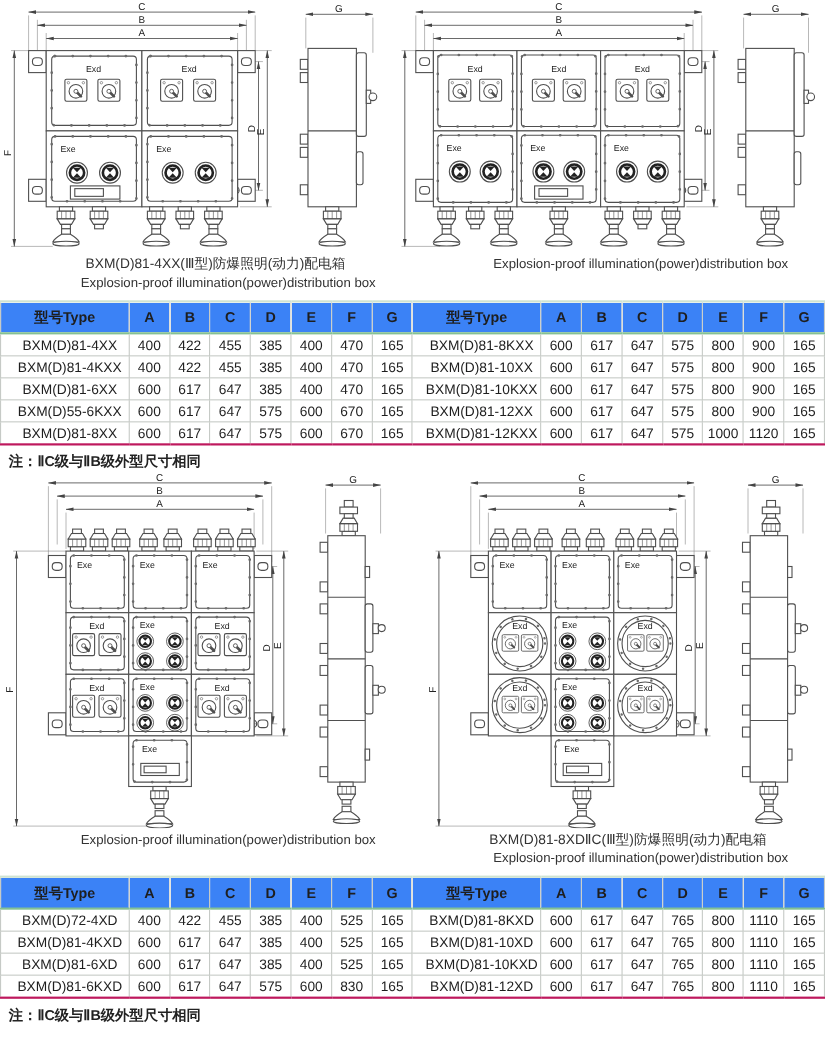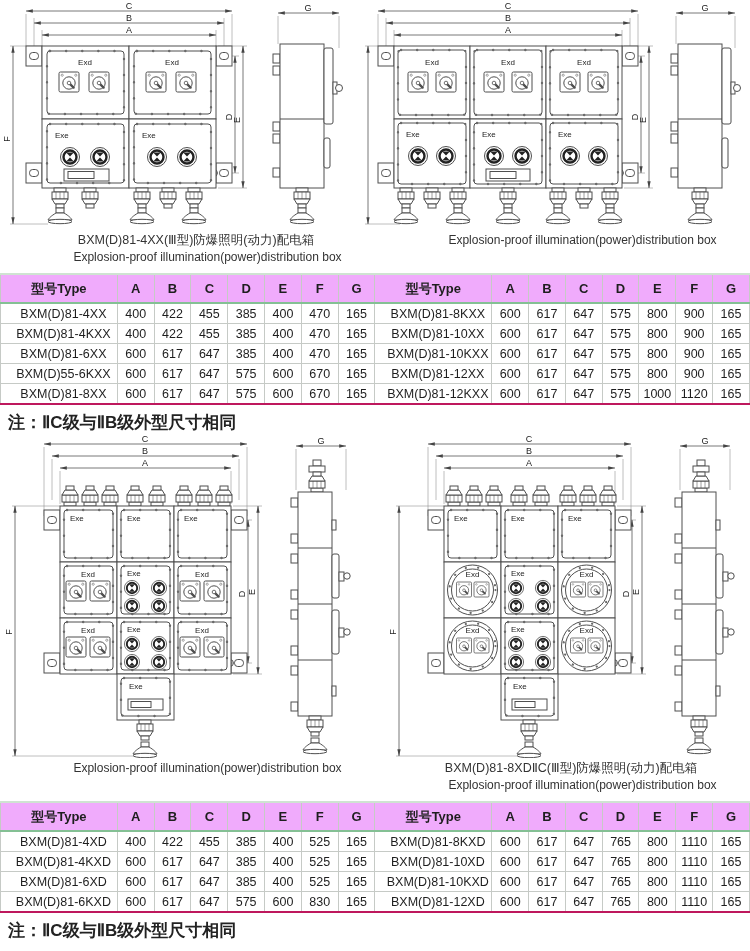--- a/index.html
+++ b/index.html
@@ -10,26 +10,26 @@
   .fig-group { display:flex; align-items:flex-start; }
   .fig-group svg + svg { margin-left:8px; }
 
   .cap-row { display:flex; margin-top:2px; }
   .caption { width:50%; text-align:center; color:#333; }
   .caption .cn { font-size:12.5px;padding-left:17px; }
   .caption .en { font-size:12px; margin-top:1px;margin-left:40px; }
 
   .dim-table { width:100%; border-collapse:collapse; table-layout:fixed; margin-top:9px; }
   .dim-table th, .dim-table td { border:1px solid #c6cac6; text-align:center; font-size:12.5px; color:#1e1e1e; padding:2.5px 0; overflow:hidden; white-space:nowrap; }
-  .dim-table thead th { background:#f0abfc; border-top:2px solid #cfe3d2; border-bottom:2px solid #84c094; font-weight:bold; font-size:13px; padding:4.5px 0; }
+  .dim-table thead th { background:#3b82f6; border-top:2px solid #cfe3d2; border-bottom:2px solid #84c094; font-weight:bold; font-size:13px; padding:4.5px 0; }
   .dim-table td.model-cell { text-align:center; padding-left:9px; }
   .dim-table tbody tr:last-child td { border-bottom:2px solid #be185d; }
   .dim-table col.model { width:15.6%; }
 
-  .note { font-size:17px; font-weight:bold; color:#222; margin:6px 0 2px 8px; }
+  .note { font-size:13px; font-weight:bold; color:#222; margin:6px 0 2px 8px; }
 
   
   .pn { fill:#fff; stroke:#4f4f4f; stroke-width:1; }
   .ln { fill:none; stroke:#4f4f4f; stroke-width:1; }
   .thin { stroke:#4f4f4f; stroke-width:.55; }
   .dl { stroke:#555; stroke-width:.8; fill:none; }
   .ext { stroke:#888; stroke-width:.55; }
   .bolts { fill:none; stroke:#6a6a6a; stroke-width:2.4; stroke-dasharray:.1 16; stroke-linecap:round; }
   .boltsC { fill:none; stroke:#6a6a6a; stroke-width:2.2; stroke-dasharray:.1 12.5; stroke-linecap:round; }
   text.dt { font:9px "Liberation Sans",sans-serif; fill:#222; }
@@ -734,21 +734,21 @@
           <th>B</th>
           <th>C</th>
           <th>D</th>
           <th>E</th>
           <th>F</th>
           <th>G</th>
         </tr>
       </thead>
     <tbody>
         <tr>
-          <td class="model-cell">BXM(D)81-4XD</td>
+          <td class="model-cell">BXM(D)72-4XD</td>
           <td class="num-cell">400</td>
           <td class="num-cell">422</td>
           <td class="num-cell">455</td>
           <td class="num-cell">385</td>
           <td class="num-cell">400</td>
           <td class="num-cell">525</td>
           <td class="num-cell">165</td>
           <td class="model-cell">BXM(D)81-8KXD</td>
           <td class="num-cell">600</td>
           <td class="num-cell">617</td>

